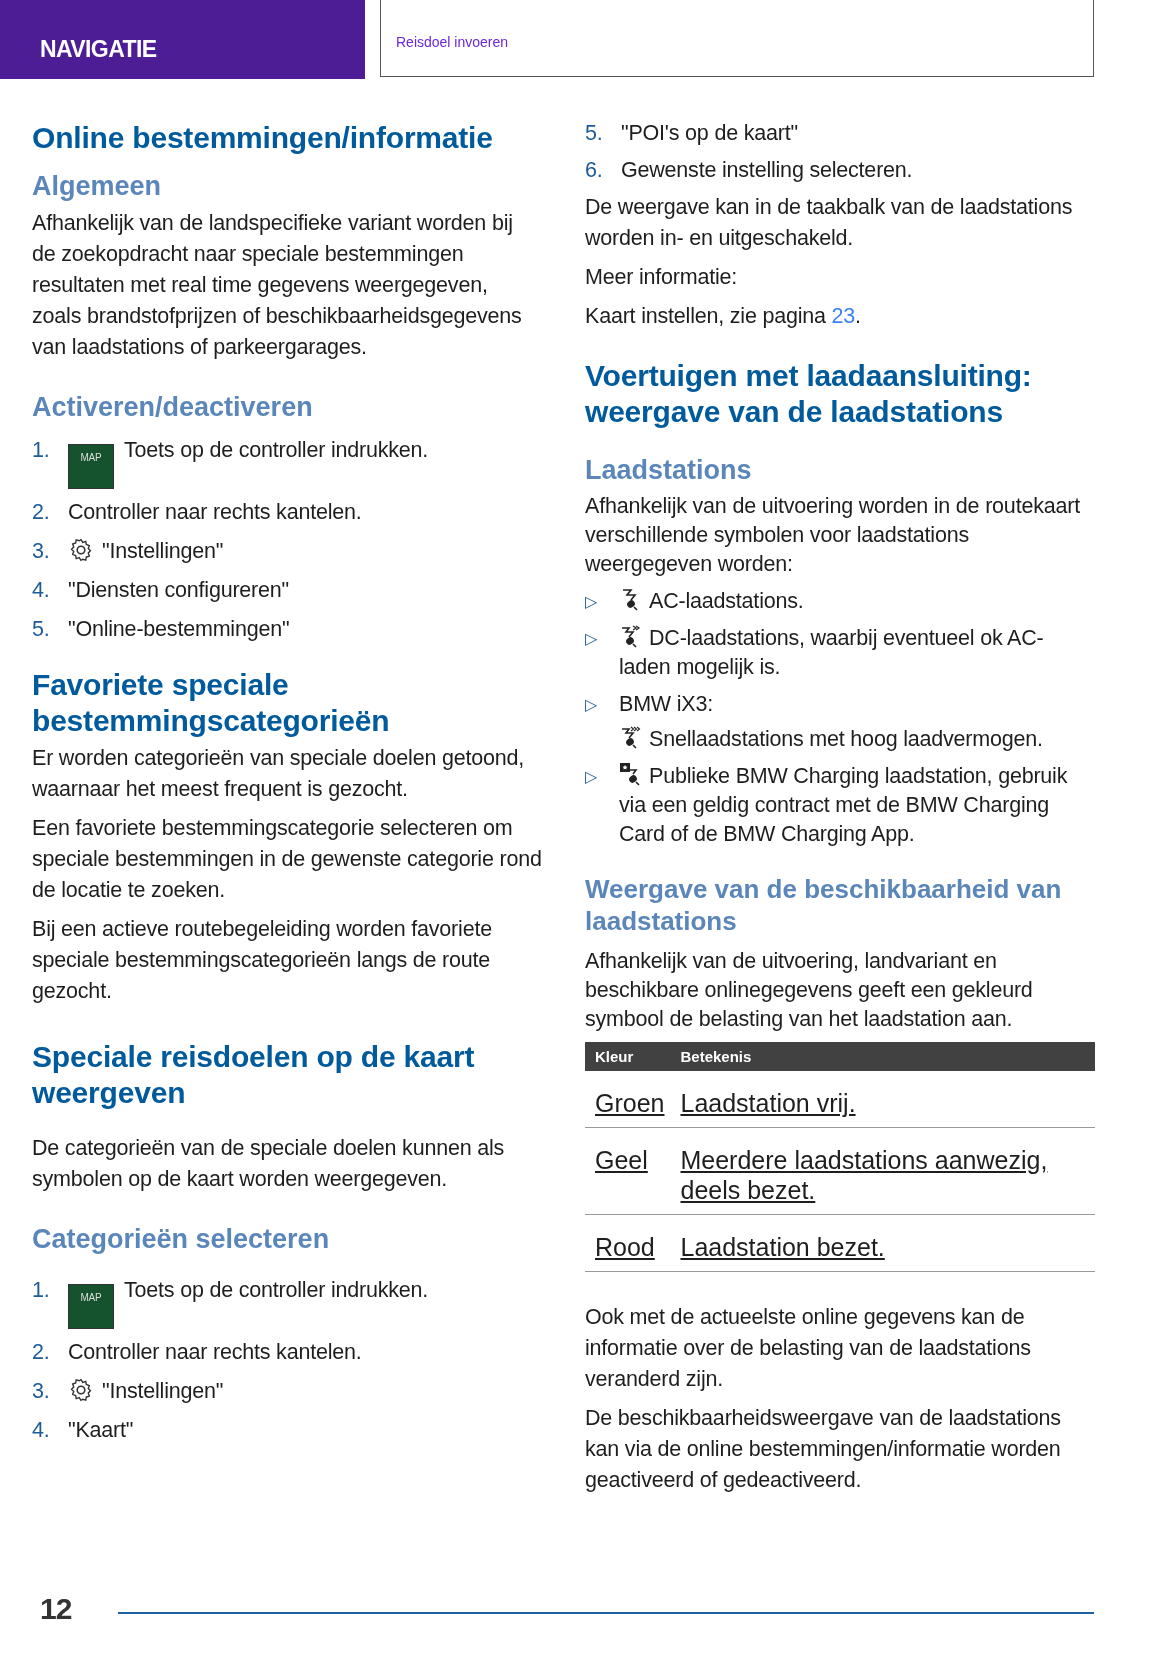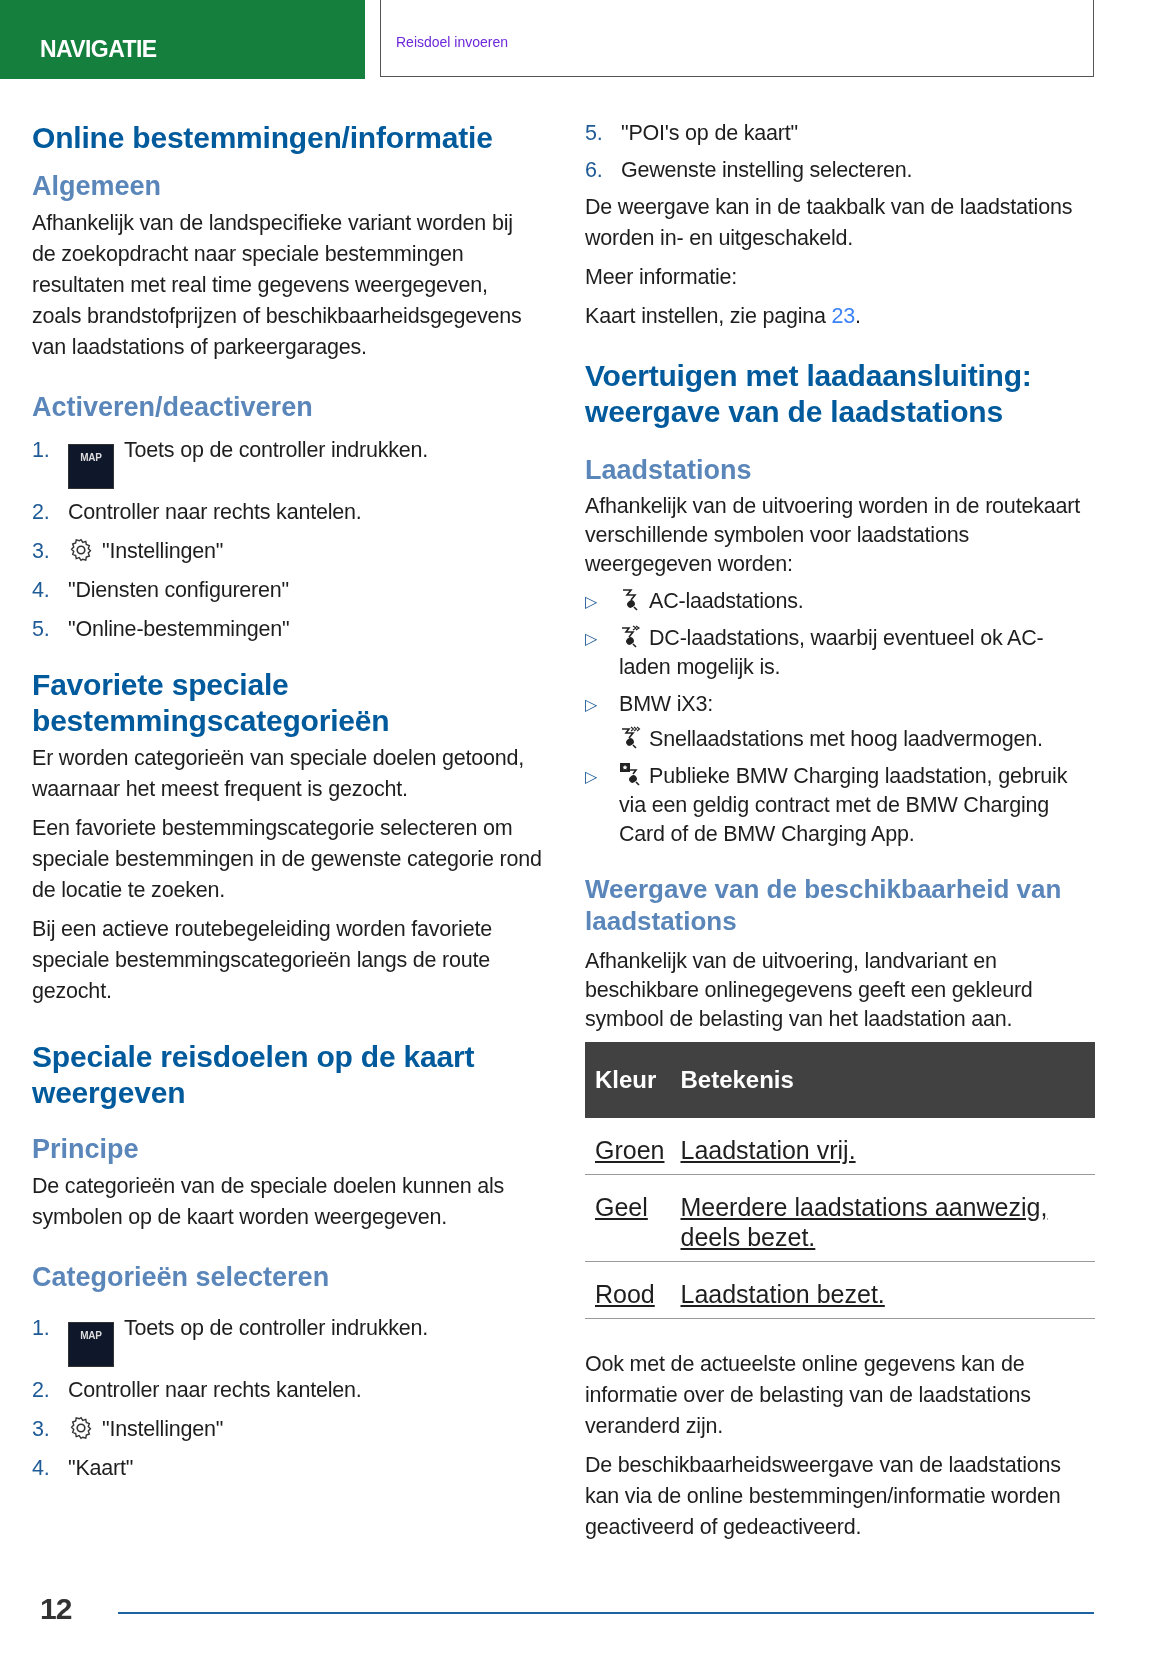--- a/index.html
+++ b/index.html
@@ -1,42 +1,42 @@
 <!DOCTYPE html>
 <html><head>
 <meta charset="utf-8">
 <style>
   html, body { margin: 0; padding: 0; background: #ffffff; }
   body { width: 1165px; height: 1653px; position: relative; overflow: hidden;
          font-family: "Liberation Sans", sans-serif; color: #1e1e1e; }
-  .hdr-left { position: absolute; left: 0; top: 0; width: 365px; height: 79px; background: #15803d; }
+  .hdr-left { position: absolute; left: 0; top: 0; width: 365px; height: 79px; background: #4c1d95; }
   .hdr-left span { position: absolute; left: 40px; top: 36px; color: #fff; font-weight: bold;
                    font-size: 23px; letter-spacing: -0.6px; }
   .hdr-right { position: absolute; left: 380px; top: -2px; width: 714px; height: 79px;
                border: 1.5px solid #555; border-top: none; box-sizing: border-box; }
   .hdr-right span { position: absolute; left: 15px; top: 36px; color: #6d28d9; font-size: 14px; }
   .col { position: absolute; top: 120px; width: 510px; }
   .col.left { left: 32px; }
   .col.right { left: 585px; width: 510px; top: 120px; }
   h1 { color: #005a9c; font-size: 30px; font-weight: bold; margin: 0 0 14px 0; line-height: 36px; letter-spacing: -0.2px; }
   h2 { color: #5a86ba; font-size: 27px; font-weight: bold; margin: 0 0 6px 0; line-height: 32px; }
   p { font-size: 21.5px; line-height: 31px; margin: 0 0 8px 0; letter-spacing: -0.2px; }
   .steps { list-style: none; margin: 0; padding: 0; }
   .steps li { font-size: 21.5px; line-height: 31px; margin: 0 0 8px 0; position: relative; padding-left: 36px; letter-spacing: -0.2px; }
   .steps li .num { position: absolute; left: 0; color: #1e5a96; }
-  .mapkey { display: inline-block; width: 46px; height: 45px; background: #0f172a; border: 1.5px solid #333;
+  .mapkey { display: inline-block; width: 46px; height: 45px; background: #14532d; border: 1.5px solid #333;
             box-sizing: border-box; color: #ddd; font-size: 10px; text-align: center; vertical-align: -4px;
-            margin-right: 10px; line-height: 26px; font-weight: bold; }
+            margin-right: 10px; line-height: 26px; font-weight: normal; }
   .gear { display: inline-block; width: 26px; height: 26px; vertical-align: -5px; margin-right: 8px; }
   .bullets { list-style: none; margin: 0; padding: 0; }
   .bullets li { font-size: 21.5px; line-height: 29px; margin: 0 0 8px 0; position: relative; padding-left: 34px; letter-spacing: -0.2px; }
   .bullets li .tri { position: absolute; left: 0; top: 0; color: #1e5a96; font-size: 16px; }
   .plug { display: inline-block; width: 22px; height: 24px; vertical-align: -3px; margin-right: 8px; }
   table { border-collapse: collapse; width: 510px; margin: 6px 0 30px 0; }
-  th { background: #414141; color: #fff; text-align: left; font-size: 24px; padding: 24px 10px; font-weight: bold; }
+  th { background: #414141; color: #fff; text-align: left; font-size: 15px; padding: 6px 10px; font-weight: bold; }
   td { font-size: 25px; line-height: 30px; padding: 17px 10px 9px 10px; border-bottom: 1.5px solid #9a9a9a; vertical-align: top; text-decoration: underline; }
   td:first-child { width: 62px; padding-right: 6px; }
   .footer-num { position: absolute; left: 40px; top: 1592px; font-size: 30px; font-weight: bold; color: #333; letter-spacing: -1px; }
   .footer-line { position: absolute; left: 118px; top: 1612px; width: 976px; height: 2px; background: #1c62a0; }
   .link { color: #3b82f6; }
 </style>
 </head>
 <body>
 
 <div class="hdr-left">
@@ -77,21 +77,20 @@
       <span>"Online-bestemmingen"</span>
     </li>
   </ol>
 
   <h1 style="margin-bottom:4px">Favoriete speciale bestemmingscategorieën</h1>
   <p>Er worden categorieën van speciale doelen getoond, waarnaar het meest frequent is gezocht.</p>
   <p>Een favoriete bestemmingscategorie selecteren om speciale bestemmingen in de gewenste categorie rond de locatie te zoeken.</p>
   <p style="margin-bottom:32px">Bij een actieve routebegeleiding worden favoriete speciale bestemmingscategorieën langs de route gezocht.</p>
 
   <h1 style="margin-bottom:22px">Speciale reisdoelen op de kaart weergeven</h1>
-  <h2>Principe</h2>
   <p style="margin-bottom:28px">De categorieën van de speciale doelen kunnen als symbolen op de kaart worden weergegeven.</p>
 
   <h2 style="margin-bottom:20px">Categorieën selecteren</h2>
   <ol class="steps">
     <li>
       <span class="num">1.</span>
       <span class="mapkey">MAP</span><span>Toets op de controller indrukken.</span>
     </li>
     <li>
       <span class="num">2.</span>

